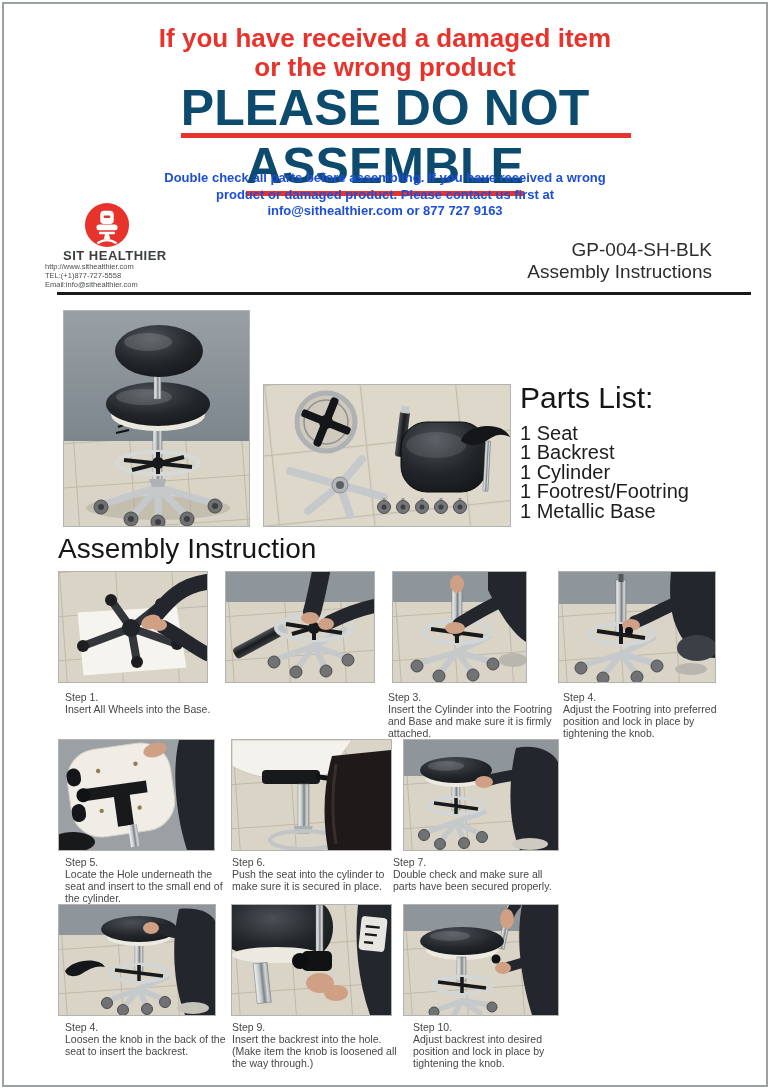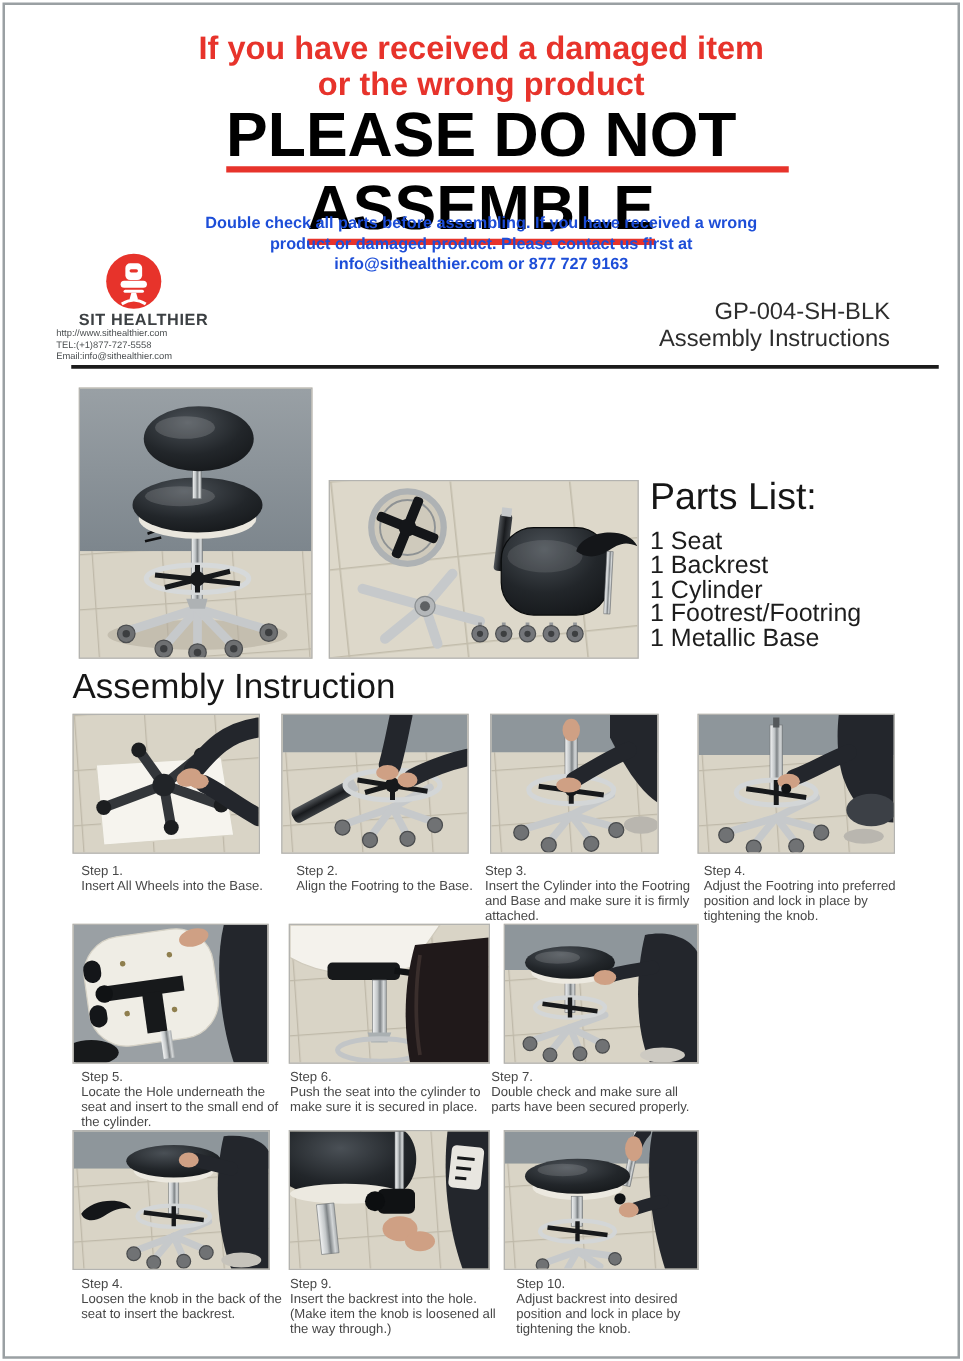--- a/index.html
+++ b/index.html
@@ -4,21 +4,21 @@
 <style>
   html,body{margin:0;padding:0;background:#fff;}
   .page{position:relative;width:770px;height:1089px;background:#ffffff;
         font-family:"Liberation Sans",sans-serif;overflow:hidden;}
   .frame{position:absolute;inset:2px;border:2px solid #9aa0a3;pointer-events:none;}
   .abs{position:absolute;}
 
   
   .warn{left:0;right:0;top:24px;text-align:center;color:#e7332b;font-weight:bold;}
   .warn-line{font-size:26px;line-height:29px;letter-spacing:0;}
-  .big{left:0;right:0;top:80px;text-align:center;color:#000000;font-weight:bold;
+  .big{left:0;right:0;top:80px;text-align:center;color:#0c4a6e;font-weight:bold;
        font-size:50px;line-height:57px;letter-spacing:0;}
   .u{border-bottom:5px solid #e7332b;padding-bottom:0px;display:inline-block;line-height:50px;}
   .u.ext{padding-right:42px;margin-right:-42px;}
   .warn-sub{left:0;right:0;top:170px;text-align:center;color:#1d4ed8;font-weight:bold;
             font-size:13px;line-height:16.5px;}
 
   
   .logo-circle{left:84px;top:202px;width:46px;height:46px;}
   .brand-name{left:63px;top:248px;font-size:13px;font-weight:bold;color:#3c4043;letter-spacing:.5px;}
   .brand-tiny{left:45px;font-size:7.5px;line-height:9px;color:#4a4e50;}
@@ -478,24 +478,20 @@
       <path d="M126 56 C116,58 110,60 104,62" stroke="#23262c" stroke-width="10" stroke-linecap="round" fill="none"></path>
       <ellipse cx="99" cy="63" rx="8" ry="6" fill="#cfa084"></ellipse>
       <circle cx="92" cy="54" r="4.5" fill="#101214"></circle>
     </svg>
   </div>
 
   <div class="cap" style="left:65px;top:691px;width:170px">
     <div class="cap-label">Step 1.</div>
     <div class="cap-text">Insert All Wheels into the Base.</div>
   </div>
-  <div class="cap" style="left:237px;top:691px;width:170px">
-    <div class="cap-label">Step 2.</div>
-    <div class="cap-text">Align the Footring to the Base.</div>
-  </div>
   <div class="cap" style="left:388px;top:691px;width:178px">
     <div class="cap-label">Step 3.</div>
     <div class="cap-text">Insert the Cylinder into the Footring and Base and make sure it is firmly attached.</div>
   </div>
   <div class="cap" style="left:563px;top:691px;width:160px">
     <div class="cap-label">Step 4.</div>
     <div class="cap-text">Adjust the Footring into preferred position and lock in place by tightening the knob.</div>
   </div>
   <div class="cap" style="left:65px;top:856px;width:160px">
     <div class="cap-label">Step 5.</div>

